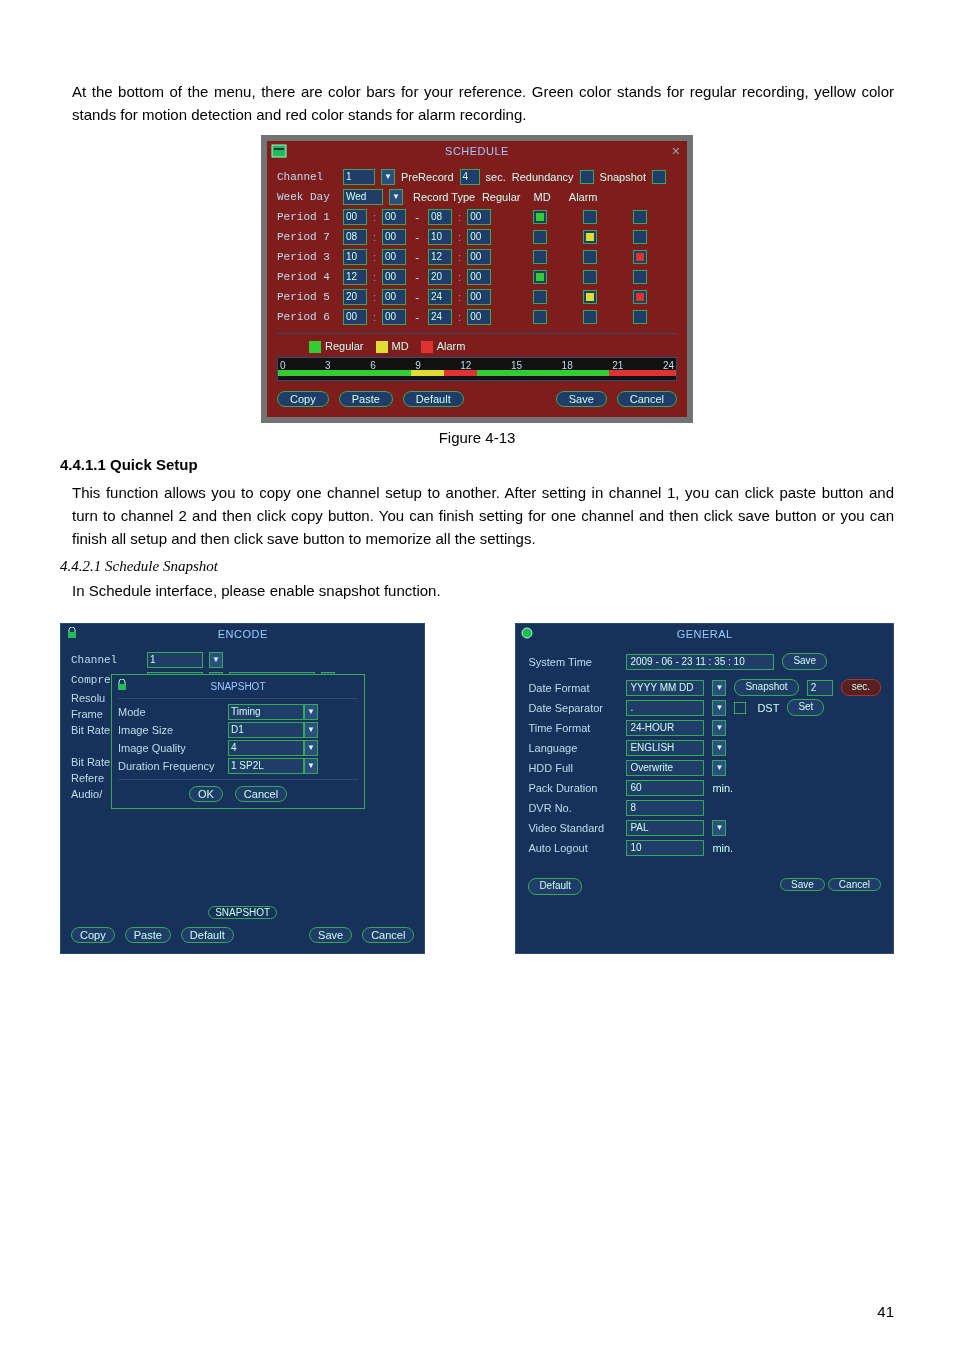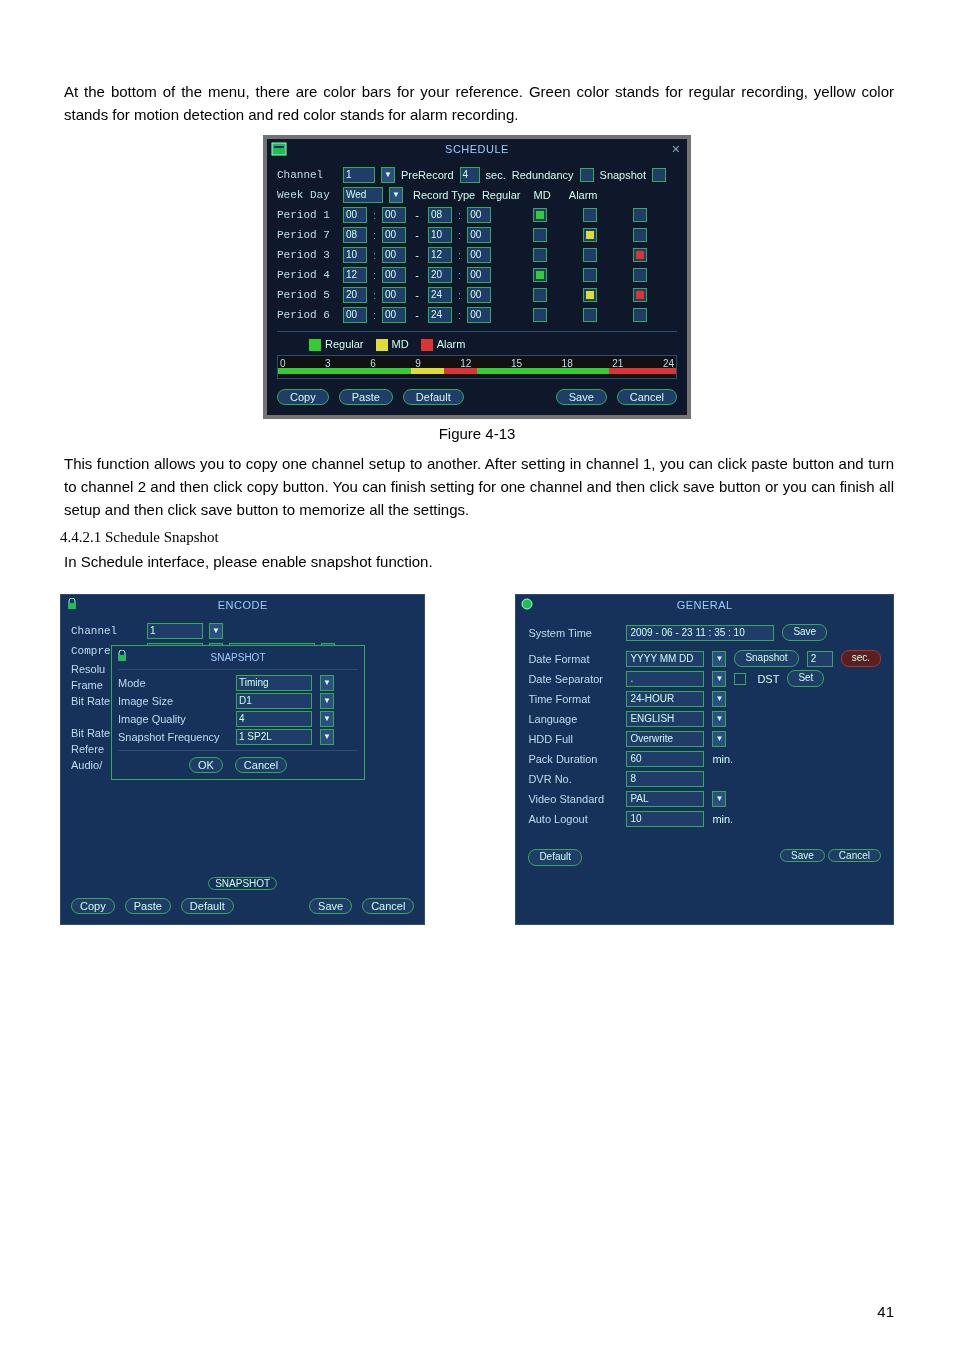--- a/index.html
+++ b/index.html
@@ -12,44 +12,44 @@
     width: 954px;
     min-height: 1350px;
     margin: 0 auto;
     padding: 80px 60px 0 60px;
     box-sizing: border-box;
     position: relative;
   }
   .body-text {
     font-size: 15px;
     line-height: 1.55;
-    margin: 0 0 8px 4px;
+    margin: 0 0 8px 12px;
     text-align: justify;
   }
   .figure-wrap {
     display: flex;
     flex-direction: column;
     align-items: center;
     margin: 4px 0 10px 0;
   }
   .figure-caption {
     font-size: 15px;
     margin-top: 6px;
   }
   .h3 { font-size: 15px; margin: 8px 0; }
   .h4 { font-size: 15px; margin: 16px 0 4px 0; }
-  .h4sub { font-size: 15px; margin: 4px 0; font-family: "Times New Roman", serif; }
+  .h4sub { font-size: 15px; margin: 4px 0; font-family: "Times New Roman", serif; font-style: italic; }
 
   
   .sched {
     width: 420px;
-    background: #0f172a;
+    background: #7f1d1d;
     color: #cfe;
     font-size: 11px;
-    border: 4px solid #737373;
+    border: 6px solid #737373;
     position: relative;
   }
   .win-title {
     display: flex;
     align-items: center;
     justify-content: center;
     position: relative;
     height: 20px;
     color: #9cf;
     letter-spacing: 0.5px;
@@ -107,21 +107,21 @@
     width: 370px; background:#17325a; color:#cfe; font-size:11px; border:1px solid #2d4c72;
     position:relative;
   }
   .encode .win-title { color:#9cf; }
   .encode-body { padding:6px 10px 10px 10px; position:relative;}
   .snap-popup {
     position:absolute; left:50px; top:30px; width:240px;
     background:#17325a; border:1px solid #3a5; padding:6px; z-index:2;
   }
   .snap-popup .title { text-align:center; color:#9cf; margin-bottom:6px; font-size:10px;}
-  .snap-popup .row { height:18px; gap:8px; }
+  .snap-popup .row { height:18px; gap:0; }
   .snap-popup .lbl { width:110px; color:#bde; }
   .snap-popup .btnrow { justify-content:center; gap:12px; margin-top:6px;}
   .snap-popup hr { border:none;border-top:1px solid #2d4c72; margin:4px 0;}
   .side-labels { color:#bde; line-height:16px; }
   .snapshot-title-btn {
     display:inline-block; border:1px solid #3a5; color:#cfe; font-size:10px; padding:0px 6px; border-radius:8px; margin-top:8px;
   }
 
   
   .general {
@@ -323,20 +323,21 @@
           <span class="btn">Default</span>
           <span style="flex:1"></span>
           <span class="btn">Save</span>
           <span class="btn">Cancel</span>
         </div>
       </div>
     </div>
     <div class="figure-caption">Figure 4-13</div>
   </div>
 
+  <h3 class="h3">4.4.1.1  Quick Setup</h3>
   <p class="body-text">This function allows you to copy one channel setup to another. After setting in channel 1, you can click paste button and turn to channel 2 and then click copy button. You can finish setting for one channel and then click save button or you can finish all setup and then click save button to memorize all the settings.</p>
 
   <div class="h4sub">4.4.2.1 Schedule Snapshot</div>
   <p class="body-text">In Schedule interface, please enable snapshot function.</p>
 
   <div class="two-col">
 
     <div class="encode">
       <div class="win-title">
         <svg class="lock-ic" viewBox="0 0 12 12">
@@ -384,21 +385,21 @@
               <span class="lbl">Image Size</span>
               <span class="inp" style="width:70px">D1</span>
               <span class="dd-arrow">▼</span>
             </div>
           <div class="row">
               <span class="lbl">Image Quality</span>
               <span class="inp" style="width:70px">4</span>
               <span class="dd-arrow">▼</span>
             </div>
           <div class="row">
-              <span class="lbl">Snapshot Frequency</span>
+              <span class="lbl">Duration Frequency</span>
               <span class="inp" style="width:70px">1 SP2L</span>
               <span class="dd-arrow">▼</span>
             </div>
           <hr>
           <div class="btnrow">
             <span class="btn small">OK</span>
             <span class="btn small">Cancel</span>
           </div>
         </div>
 

